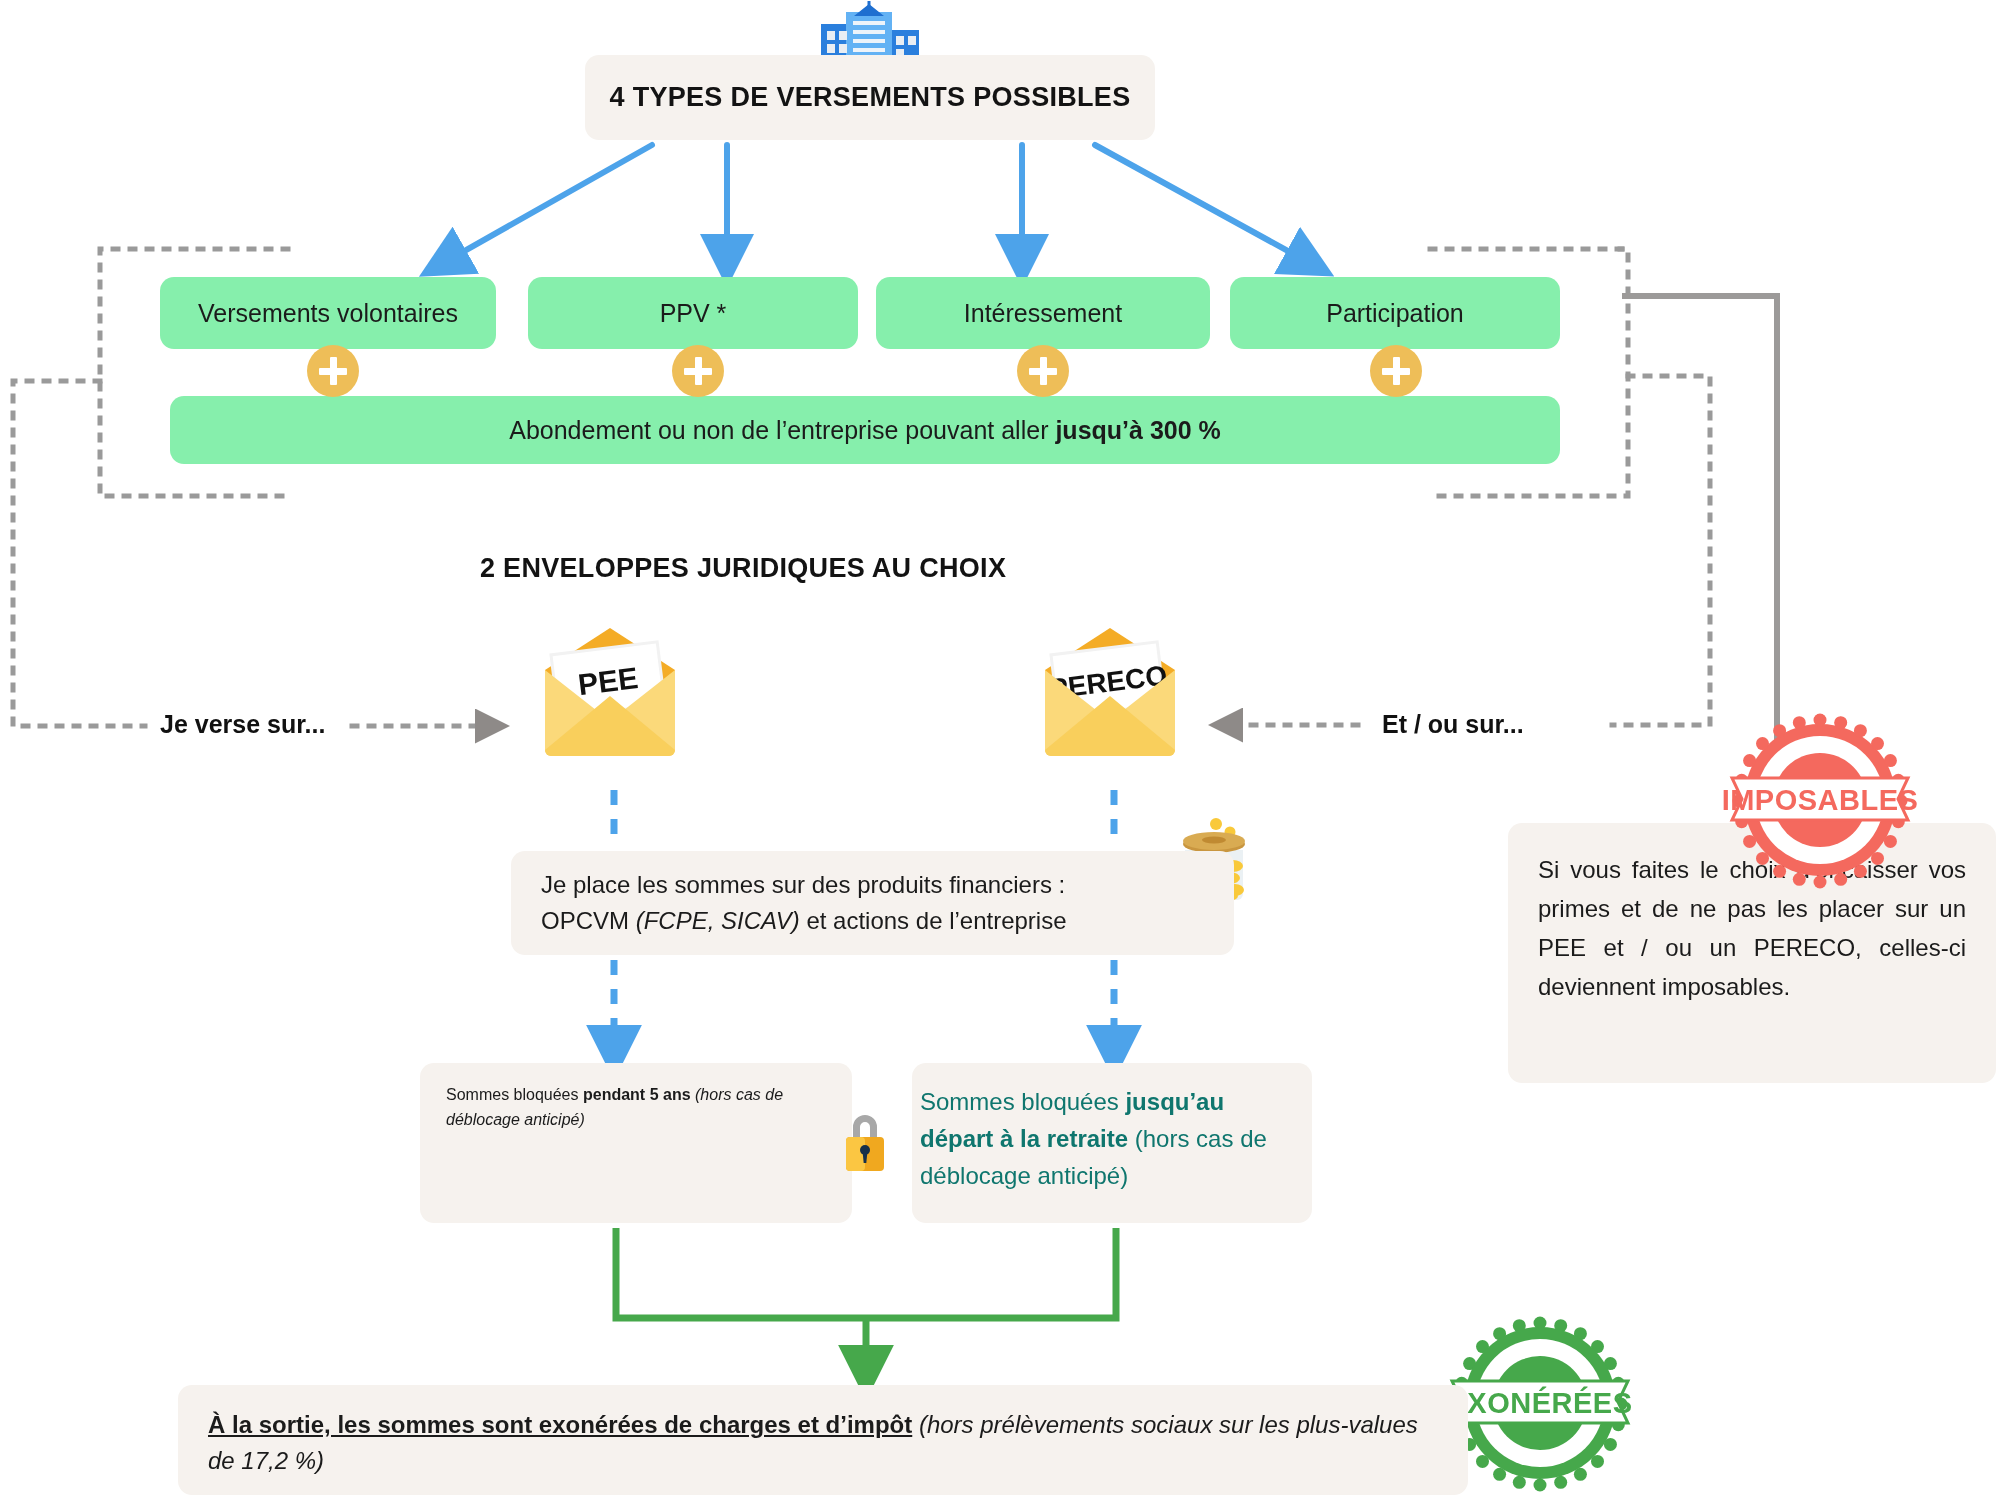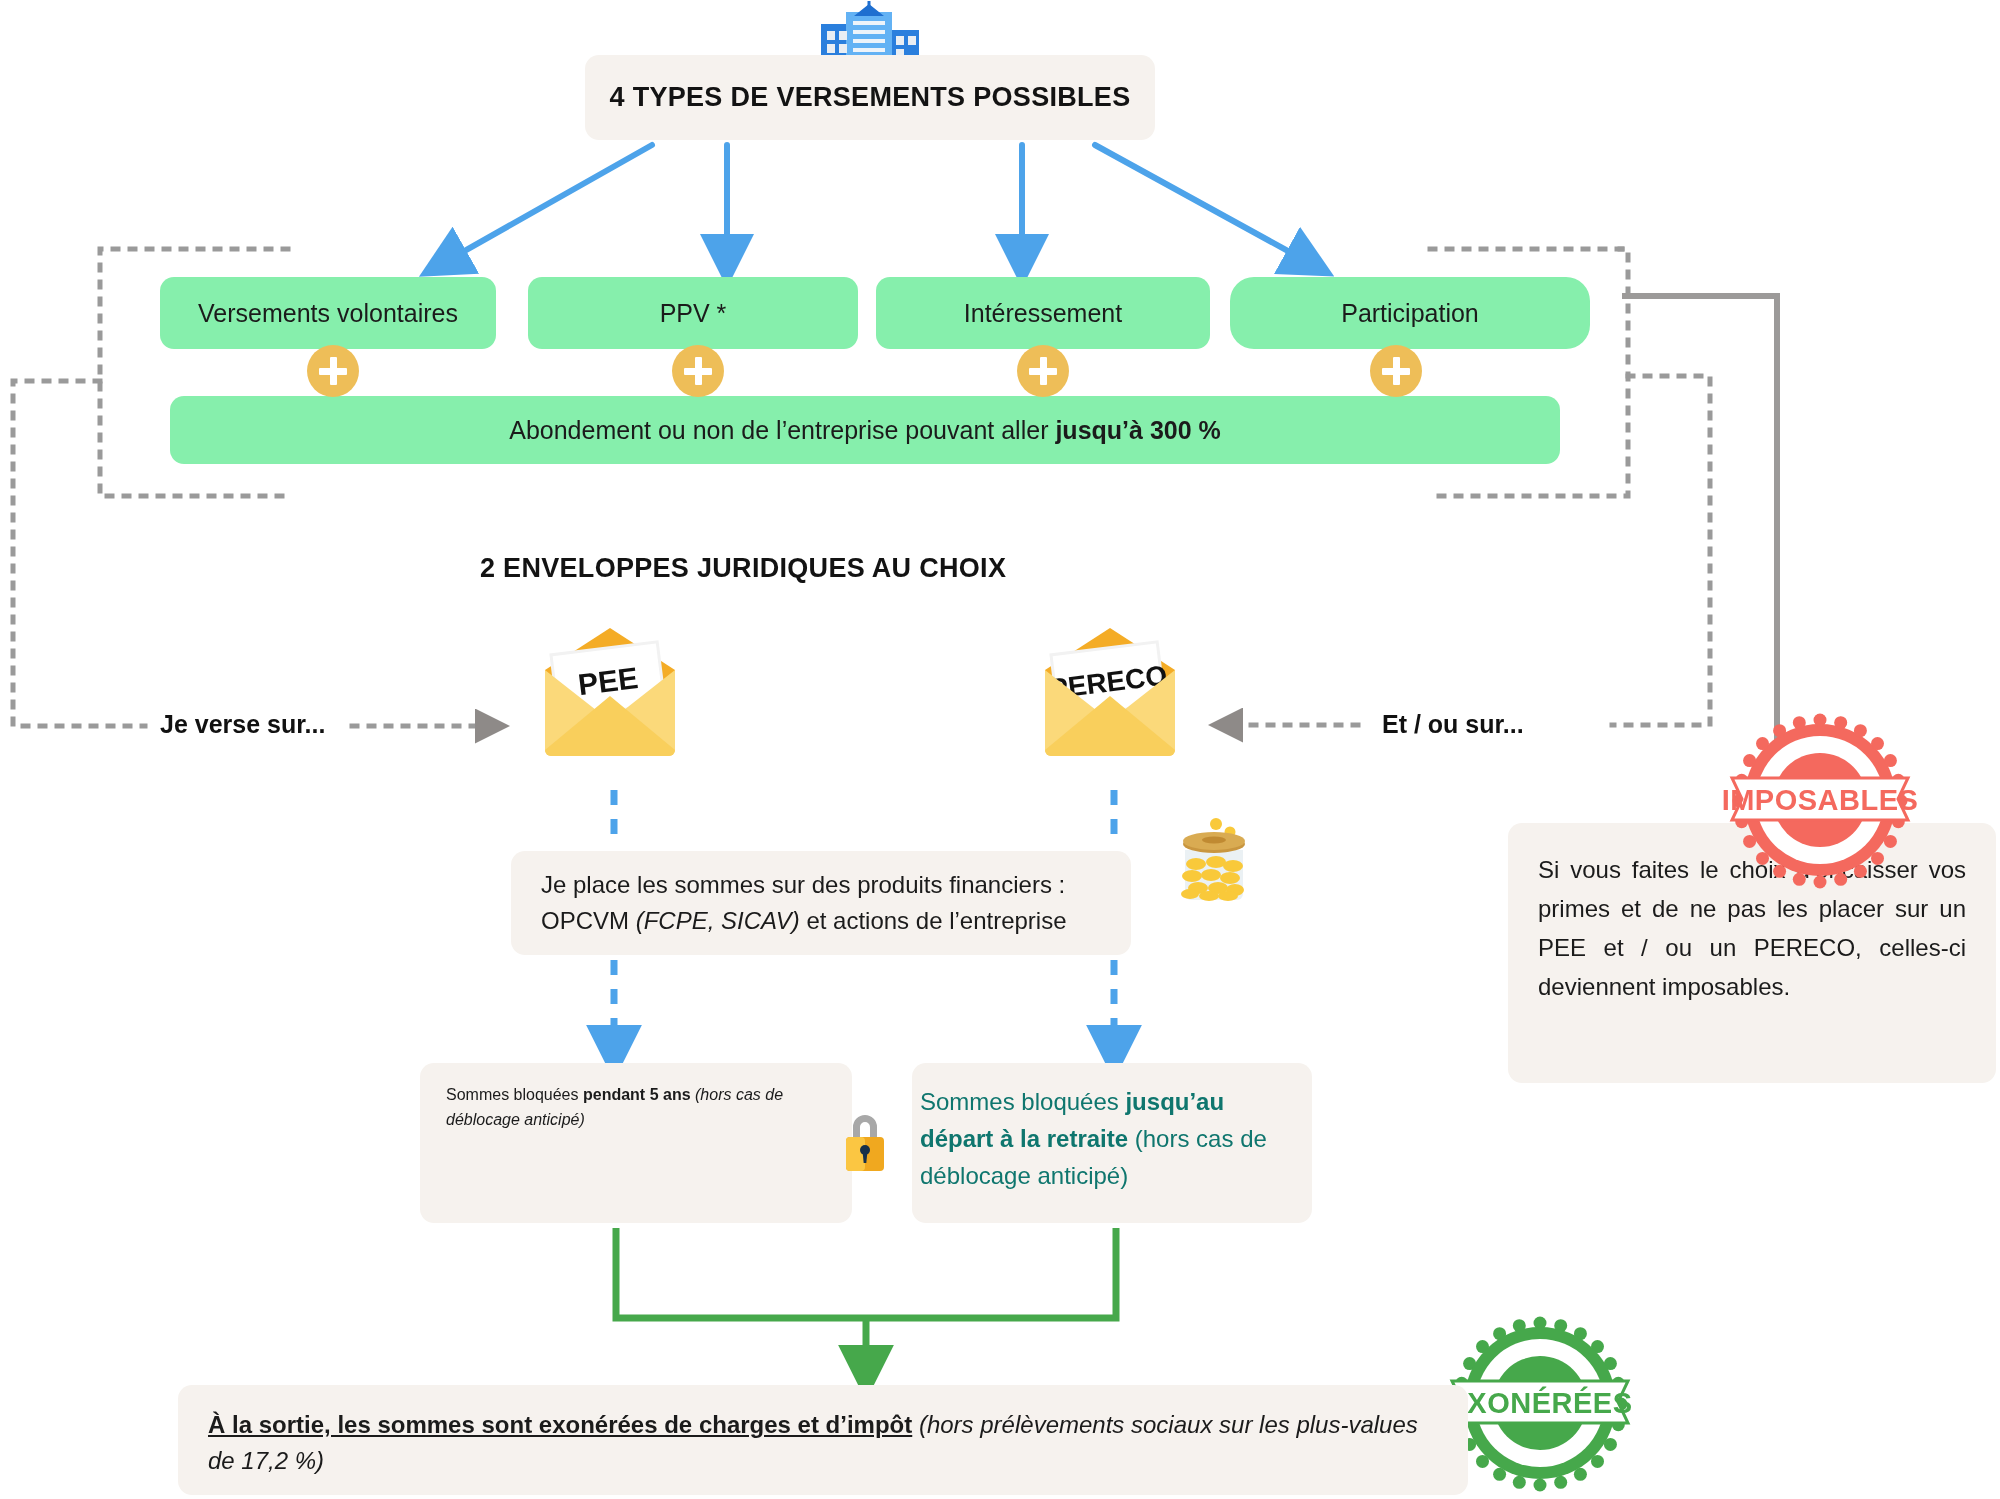--- a/index.html
+++ b/index.html
@@ -50,21 +50,21 @@
   
   .typebox{
     height:72px;
     display:flex;align-items:center;justify-content:center;
     font-size:25px;
     color:#1b1b1b;
   }
   #tb0{left:160px; top:277px; width:336px;}
   #tb1{left:528px; top:277px; width:330px;}
   #tb2{left:876px; top:277px; width:334px;}
-  #tb3{left:1230px; top:277px; width:360px;border-radius:24px;}
+  #tb3{left:1230px; top:277px; width:330px;}
 
   
   .plus{
     width:52px;height:52px;border-radius:50%;
     background:#eebe58;
     display:flex;align-items:center;justify-content:center;
     z-index:5;
   }
   .plus .v{position:absolute;width:7px;height:28px;background:#fff;border-radius:1px;}
   .plus .h{position:absolute;width:28px;height:7px;background:#fff;border-radius:1px;}
@@ -86,21 +86,21 @@
 
   
   .sidelabel{
     font-weight:bold;font-size:25px;color:#111;white-space:nowrap;
   }
   #lbl-left{left:160px;top:710px;}
   #lbl-right{left:1382px;top:710px;}
 
   
   #mid-box{
-    left:511px; top:851px; width:620px; height:104px;
+    left:511px; top:851px; width:723px; height:104px;
     display:flex;align-items:center;
     padding:0 30px; box-sizing:border-box;
     font-size:24px; line-height:1.48; color:#1b1b1b;
   }
   #mid-box i{font-style:italic;}
 
   #lock-box-left{
     left:420px; top:1063px; width:432px; height:160px;
     padding:20px 26px; box-sizing:border-box;
     font-size:16px; line-height:1.55; color:#1b1b1b;

